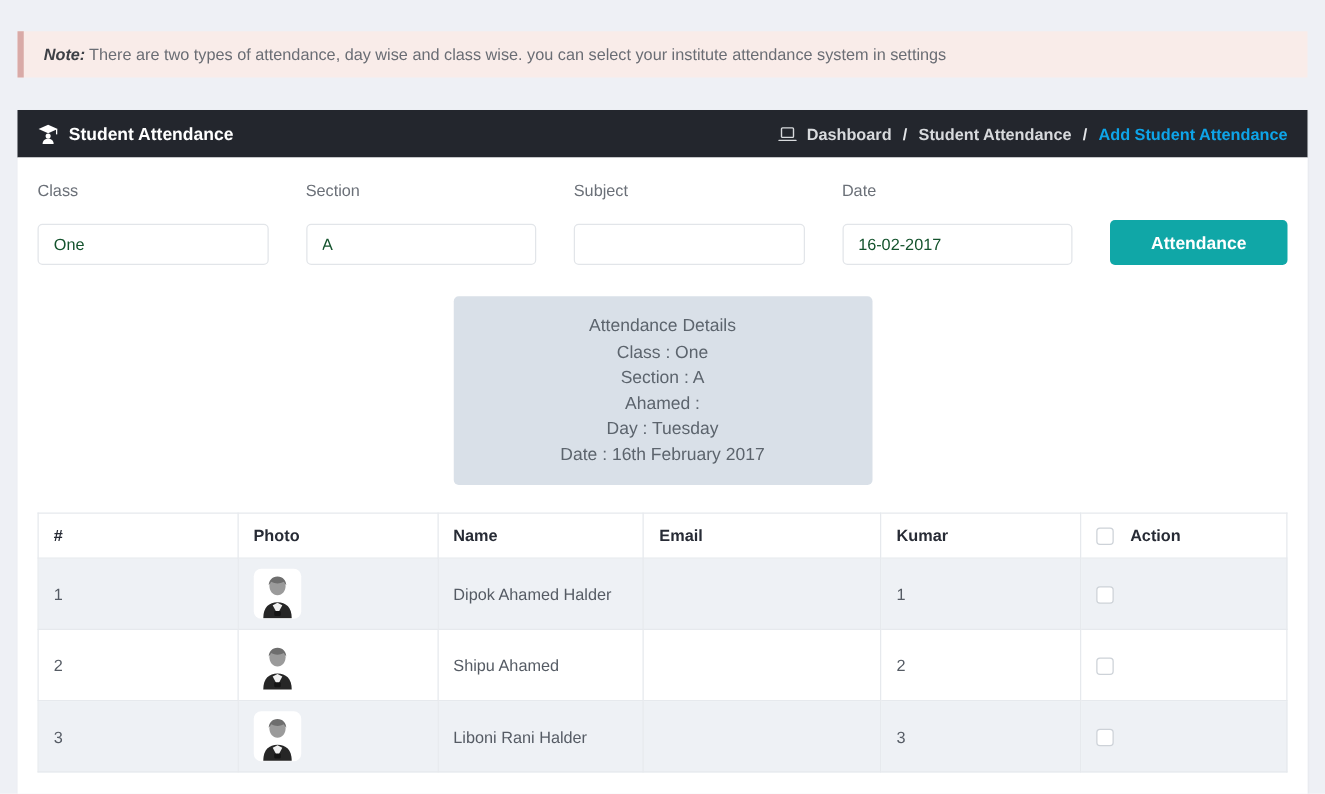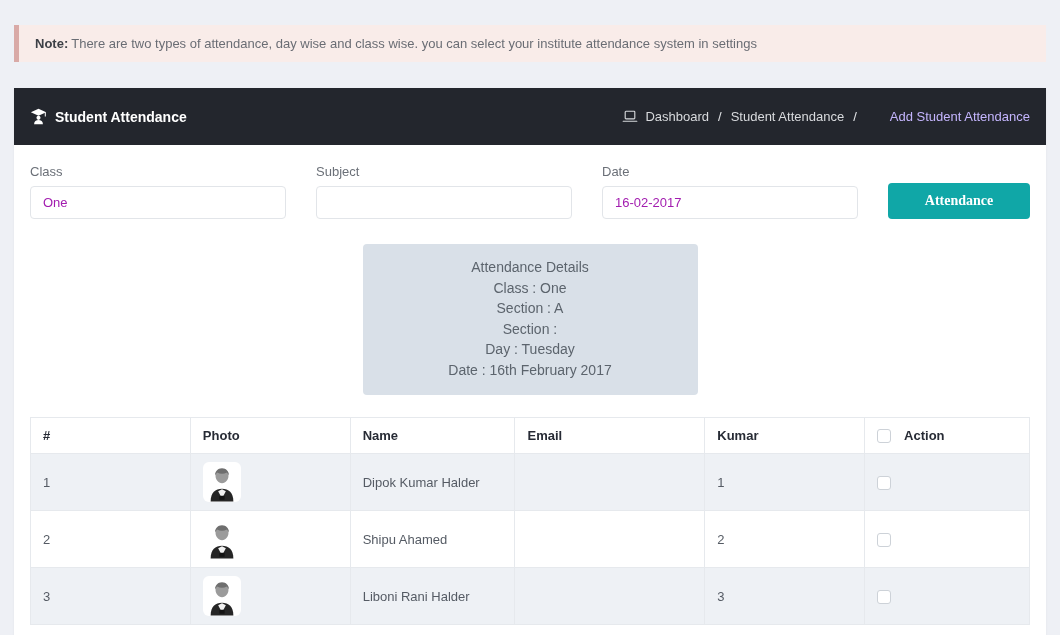--- a/index.html
+++ b/index.html
@@ -14,83 +14,83 @@
   
   .note-bar {
     margin: 25px 14px 0 14px;
     background: #f9ece9;
     border-left: 5px solid #d9aaa7;
     padding: 10px 16px;
     font-size: 13px;
     color: #6a6d74;
     line-height: 17px;
   }
-  .note-bar b { color: #3d4046; margin-right: 3px; }
+  .note-bar b { color: #3d4046; margin-right: 3px; font-style: italic; }
 
   
   .panel { margin: 26px 14px 0 14px; box-shadow: 0 1px 2px rgba(0,0,0,0.06); }
   .panel-header {
     background: #23262d;
-    height: 57px;
+    height: 38px;
     display: flex;
     align-items: center;
     justify-content: space-between;
     padding: 0 16px;
   }
   .panel-title {
     display: flex; align-items: center; gap: 8px;
     color: #ffffff; font-size: 14px; font-weight: bold;
   }
   .breadcrumb {
     display: flex; align-items: center; gap: 9px;
-    font-size: 13px; color: #d8dadd;
+    font-size: 13px; color: #d8dadd; font-weight: bold;
   }
   .breadcrumb .crumb { color: #d8dadd; text-decoration: none; cursor: pointer; }
   .breadcrumb .sep { color: #e4e6e9; }
-  .breadcrumb .crumb.active { color: #c4b5fd; margin-left: 24px; }
+  .breadcrumb .crumb.active { color: #0ea5e9; }
   .bc-icon { display: inline-flex; margin-right: -2px; }
 
   .panel-body {
     background: #ffffff;
     padding: 19px 16px 20px 16px;
     min-height: 423px;
   }
 
   
   .form-row { display: flex; gap: 30px; }
   .form-group { flex: 1; }
   .form-group label {
     display: block;
     font-size: 13px;
     color: #6b7078;
-    margin-bottom: 7px;
+    margin-bottom: 19px;
   }
   .form-group input[type="text"] {
     width: 100%;
     height: 33px;
     border: 1px solid #e2e5e9;
     border-radius: 4px;
     padding: 0 12px;
     font-size: 13px;
-    color: #a21caf;
+    color: #14532d;
     font-family: "Liberation Sans", sans-serif;
     outline: none;
     background: #fff;
   }
   .btn-col { width: 142px; flex: none; display: flex; align-items: flex-end; }
   .attendance-btn {
     width: 100%;
     height: 36px;
     background: #10a7a7;
     color: #ffffff;
     border: none;
     border-radius: 4px;
     font-size: 14px;
     font-weight: bold;
-    font-family: Liberation Serif, serif;
+    font-family: Liberation Sans, sans-serif;
     cursor: pointer;
   }
 
   
   .details-box {
     width: 335px;
     margin: 25px auto 0 auto;
     background: #d9e0e8;
     border-radius: 4px;
     padding: 13px 10px 15px 10px;
@@ -186,37 +186,41 @@
   </div>
 
   <div class="panel-body">
 
     <div class="form-row">
       <div class="form-group">
         <label>Class</label>
         <input type="text" value="One" style="">
       </div>
       <div class="form-group">
+        <label>Section</label>
+        <input type="text" value="A" style="">
+      </div>
+      <div class="form-group">
         <label>Subject</label>
         <input type="text" value="" style="">
       </div>
       <div class="form-group">
         <label>Date</label>
         <input type="text" value="16-02-2017" style="">
       </div>
       <div class="btn-col">
         <button class="attendance-btn">Attendance</button>
       </div>
     </div>
 
     <div class="details-box">
       <div>Attendance Details</div>
       <div>Class : One</div>
       <div>Section : A</div>
-      <div>Section :</div>
+      <div>Ahamed :</div>
       <div>Day : Tuesday</div>
       <div>Date : 16th February 2017</div>
     </div>
 
     <table class="attendance-table">
       <thead>
         <tr>
           <th class="col-hash">#</th>
           <th class="col-photo">Photo</th>
           <th class="col-name">Name</th>
@@ -237,21 +241,21 @@
             <span class="avatar-box">
               <svg width="28" height="36" viewBox="0 0 32 40">
                 <path d="M16 3 c-4.6 0-7.4 3.6-7.4 7.6 0 4.4 3 8.4 7.4 8.4 s7.4-4 7.4-8.4 C23.4 6.6 20.6 3 16 3z" fill="#9b9b9b"></path>
                 <path d="M16 2 c-5 0-8 4-8 8 l2.4-3.2 c3.6 2 7.6 2 11.2 0 L24 10 c0-4-3-8-8-8z" fill="#6e6e6e"></path>
                 <path d="M3 40 c0-10 5.4-14.5 13-14.5 s13 4.5 13 14.5 z" fill="#262626"></path>
                 <path d="M16 26 l-4.4 2.2 L16 36.5 l4.4-8.3 z" fill="#f1f1f1"></path>
                 <rect x="13" y="33.5" width="6" height="4.5" rx="1" fill="#141414"></rect>
               </svg>
             </span>
           </td>
-          <td>Dipok Kumar Halder</td>
+          <td>Dipok Ahamed Halder</td>
           <td></td>
           <td>1</td>
           <td>
             <input type="checkbox" style="">
           </td>
         </tr>
         <tr>
           <td>2</td>
           <td>
             <span class="avatar-box">

